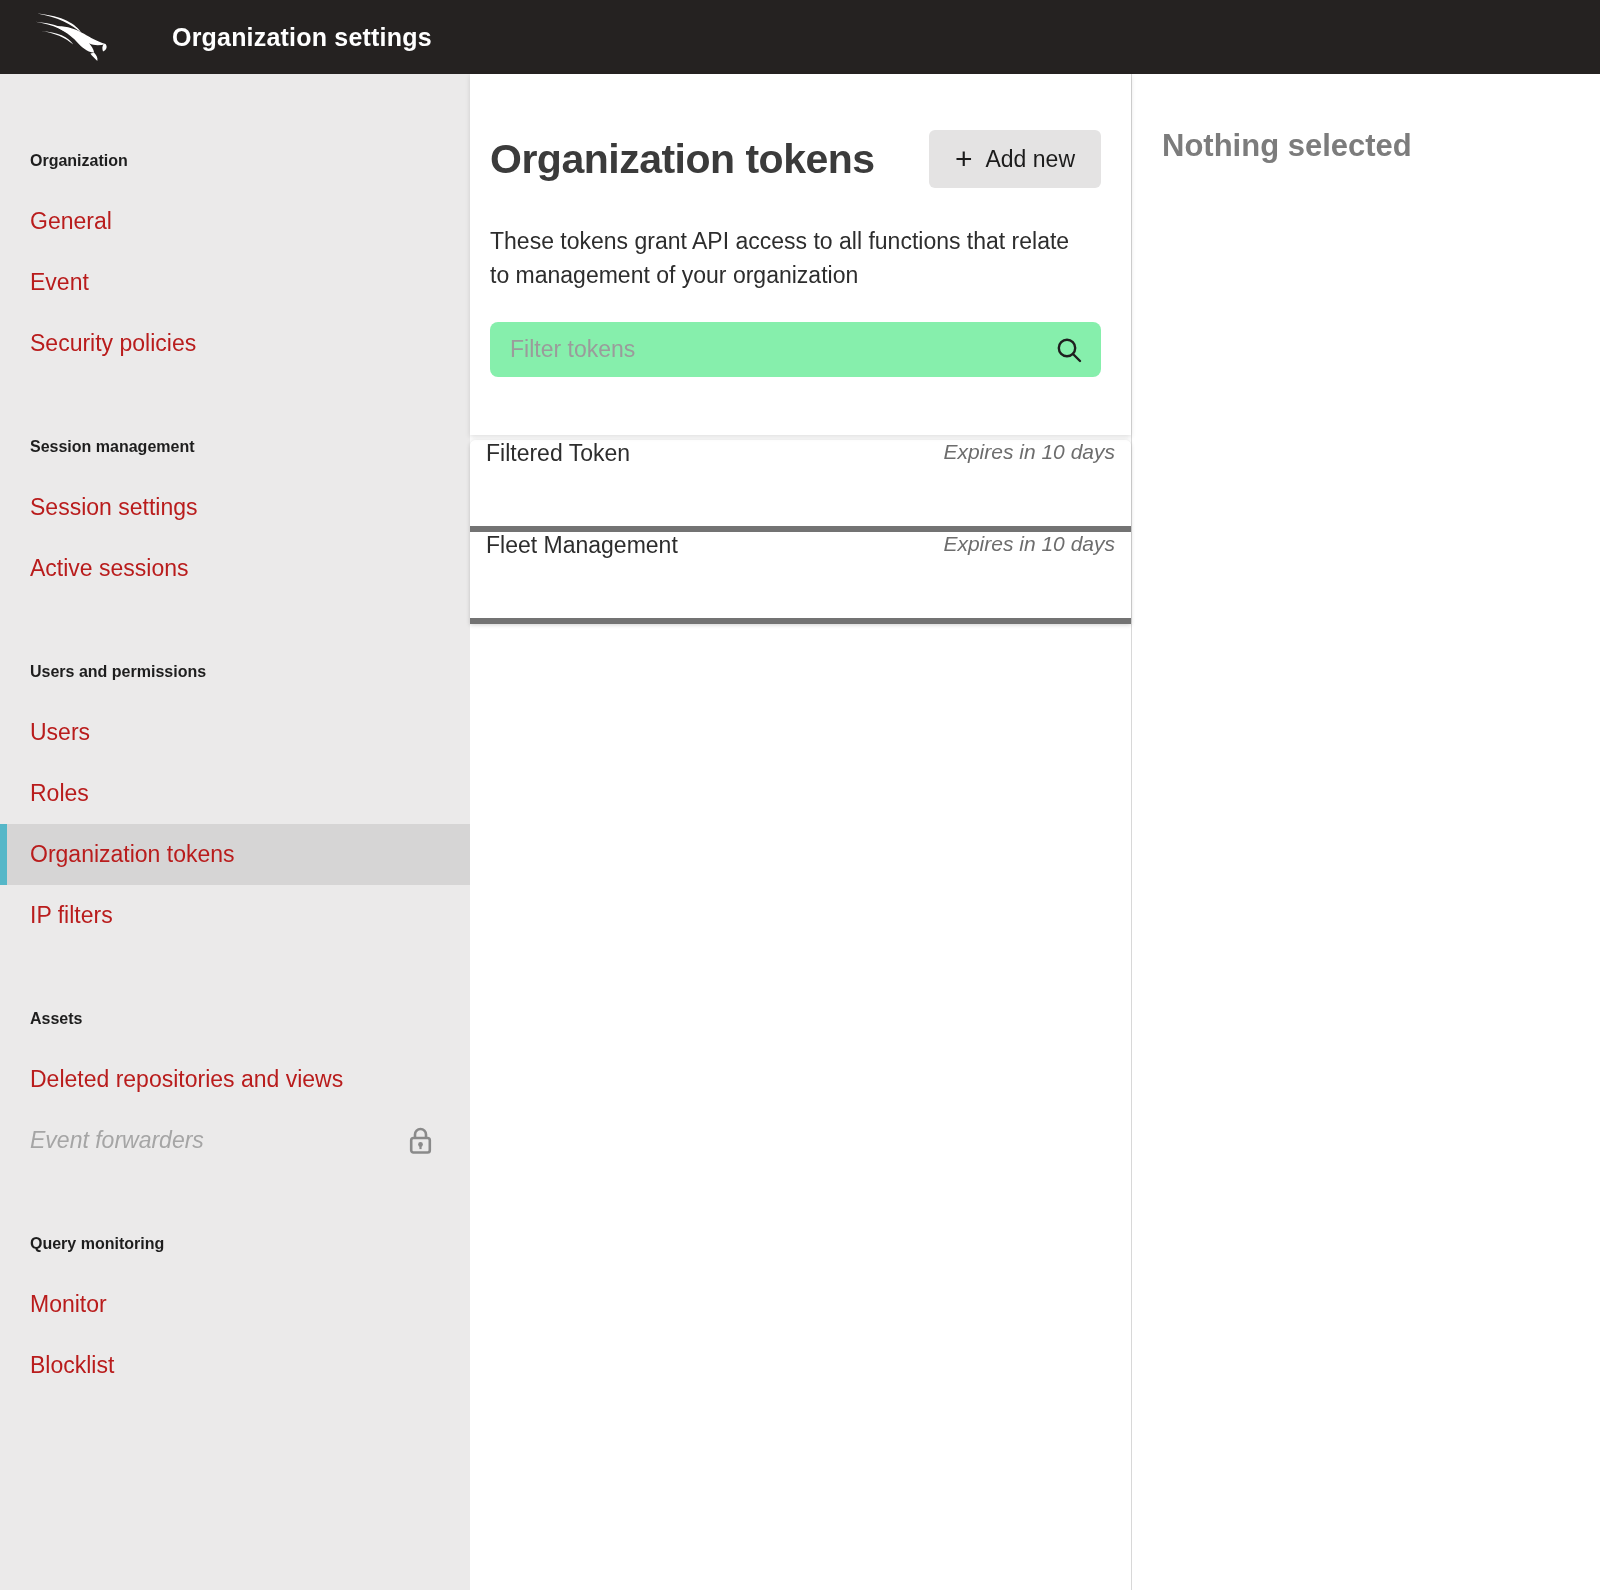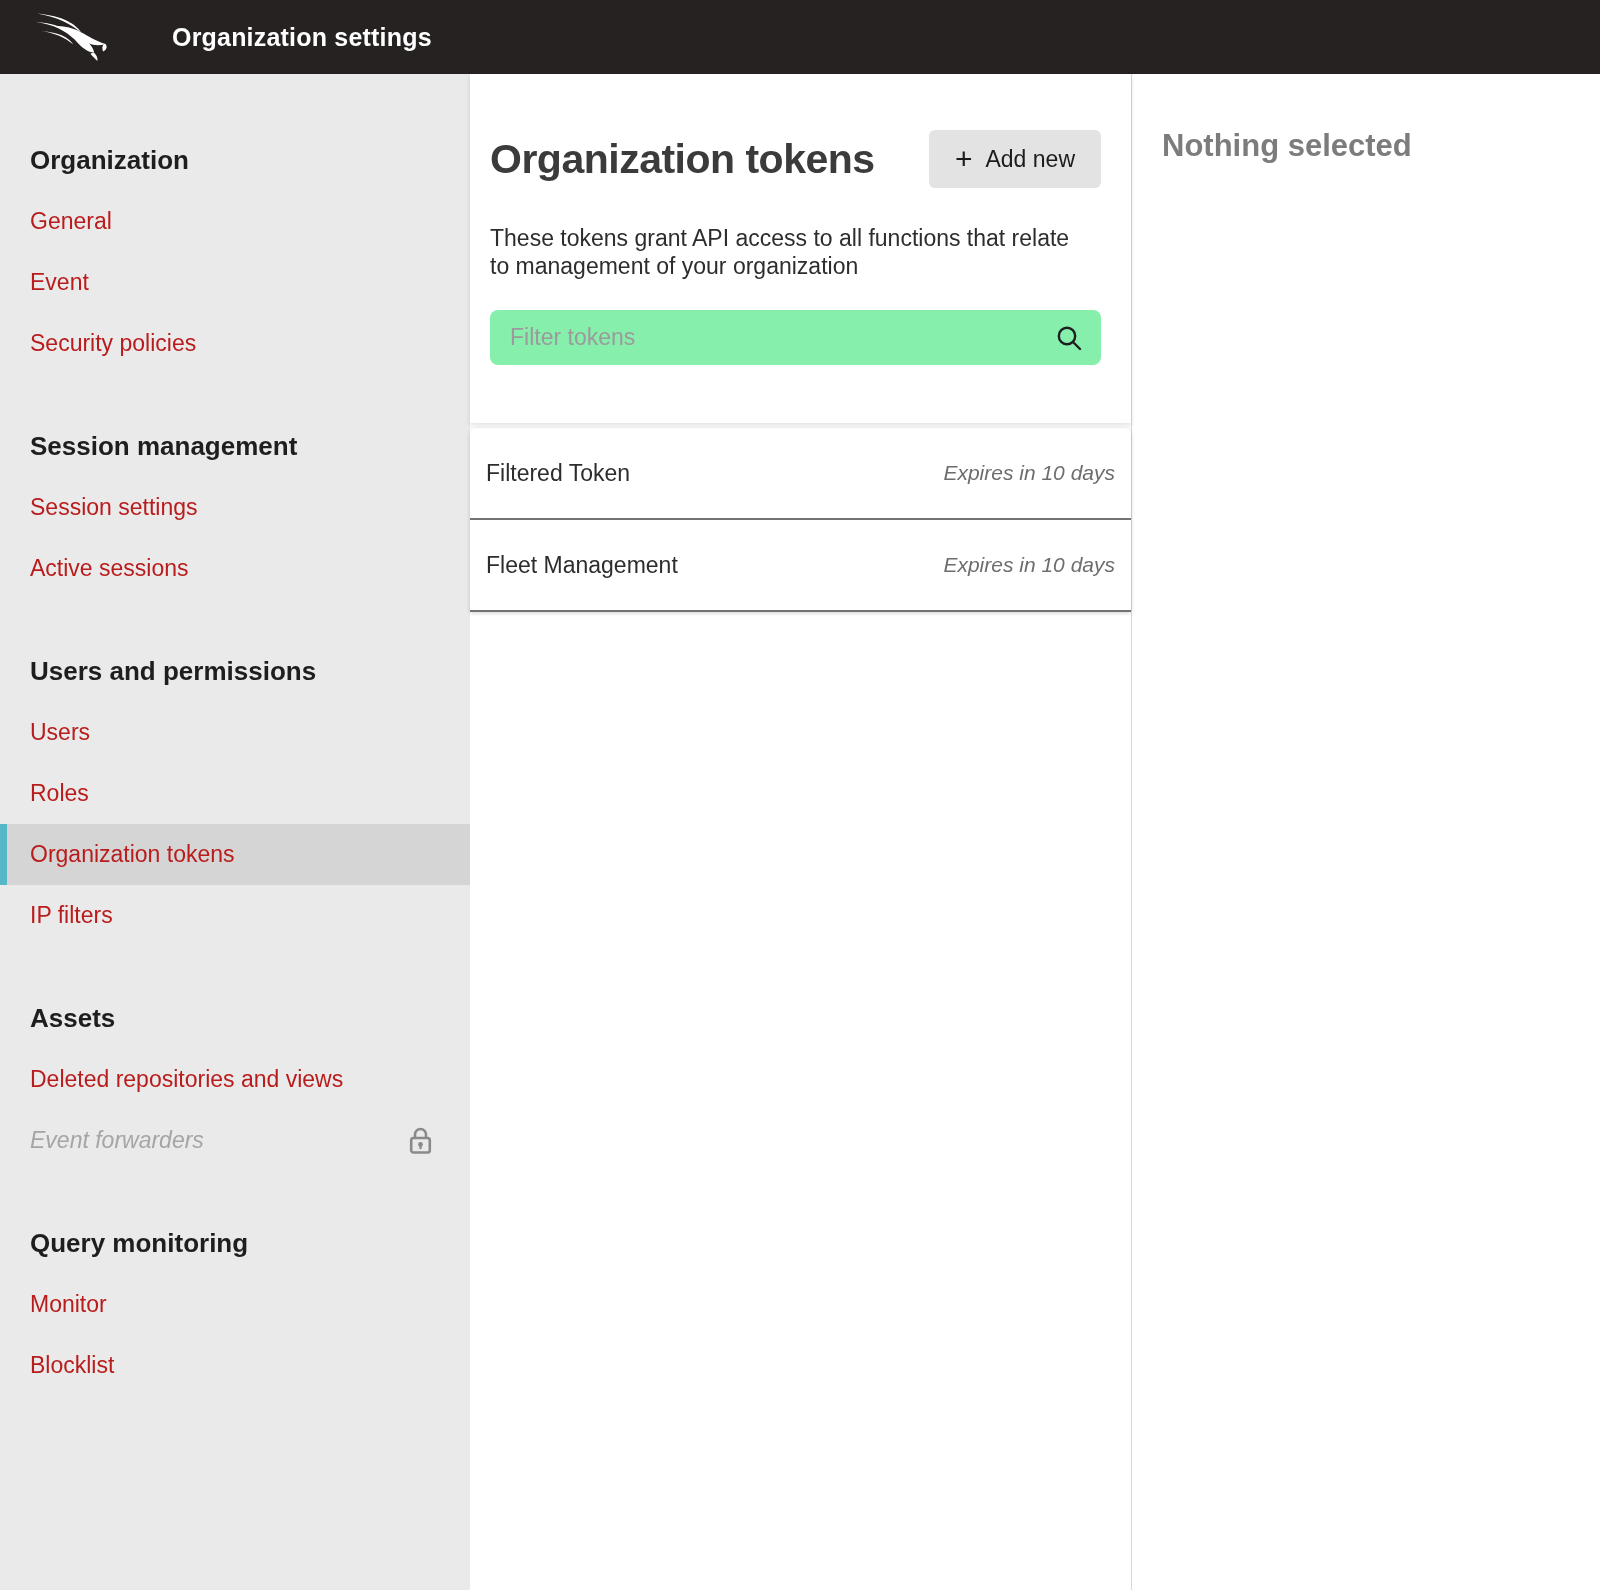--- a/index.html
+++ b/index.html
@@ -24,21 +24,21 @@
   .app { display: flex; height: 1516px; }
 
   
   .sidebar {
     width: 470px; flex: 0 0 470px; background: #ebeaea;
     padding-top: 56px; overflow: hidden;
   }
   .side-section { margin-bottom: 42px; }
   .side-header {
     height: 61px; display: flex; align-items: center; padding: 0 30px;
-    font-size: 26px; font-weight: 700; color: #1e1e1e;
+    font-size: 16px; font-weight: 700; color: #1e1e1e;
   }
   .side-item {
     height: 61px; display: flex; align-items: center; justify-content: space-between;
     padding: 0 36px 0 30px; font-size: 23px; color: #b91c1c; cursor: pointer;
   }
   .side-item.selected {
     background: #d6d5d5; border-left: 7px solid #55b7c8; padding-left: 23px;
   }
   .side-item.disabled { color: #a5a5a5; cursor: default; font-style: italic; }
   .lock-icon { width: 27px; height: 30px; flex: 0 0 auto; }
@@ -57,41 +57,41 @@
     margin: 0; font-size: 41px; line-height: 52px; font-weight: 700;
     color: #3b3b3b; letter-spacing: -0.5px;
   }
   .add-btn {
     margin-left: auto; height: 58px; padding: 0 26px; border: none;
     background: #e4e3e3; border-radius: 6px; display: flex; align-items: center;
     gap: 13px; font-family: inherit; font-size: 23px; color: #1c1c1c; cursor: pointer;
   }
   .plus-glyph { font-size: 30px; font-weight: 300; line-height: 1; color: #1c1c1c; }
   .desc {
-    margin-top: 36px; max-width: 600px; font-size: 23px; line-height: 28px;
+    margin-top: 36px; max-width: 600px; font-size: 23px; line-height: 34px;
     color: #2d2d2d;
   }
   .filter-wrap { margin-top: 30px; position: relative; }
   .filter-input {
     width: 100%; height: 55px; background: #86efac; border: none; border-radius: 8px;
     font-family: inherit; font-size: 23px; color: #333333; padding: 0 64px 0 20px;
     outline: none;
   }
   .filter-input::placeholder { color: #9b9b9b; }
   .search-icon { position: absolute; right: 18px; top: 14px; width: 28px; height: 28px; }
 
   
   .token-list {
     margin-top: 5px; position: relative; z-index: 1;
     border-radius: 6px 6px 0 0; box-shadow: 0 1px 4px rgba(0,0,0,0.18);
     background: #ffffff;
   }
   .token-row {
-    height: 92px; display: flex; align-items: center; padding: 0 16px;
-    border-bottom: 2px solid #737373; background: #ffffff; cursor: pointer;
+    height: 92px; display: flex; padding: 0 16px;
+    border-bottom: 6px solid #737373; background: #ffffff; cursor: pointer;
   }
   .token-row:first-child { border-radius: 6px 6px 0 0; }
   .token-name { font-size: 23px; color: #2d2d2d; }
   .token-expiry { margin-left: auto; font-size: 21px; color: #6d6d6d; font-style: italic; }
 
   
   .detail { flex: 1 1 auto; background: #ffffff; padding: 54px 0 0 30px; }
   .empty-state { font-size: 31px; font-weight: 700; color: #7c7c7c; }
 </style>
 </head>

